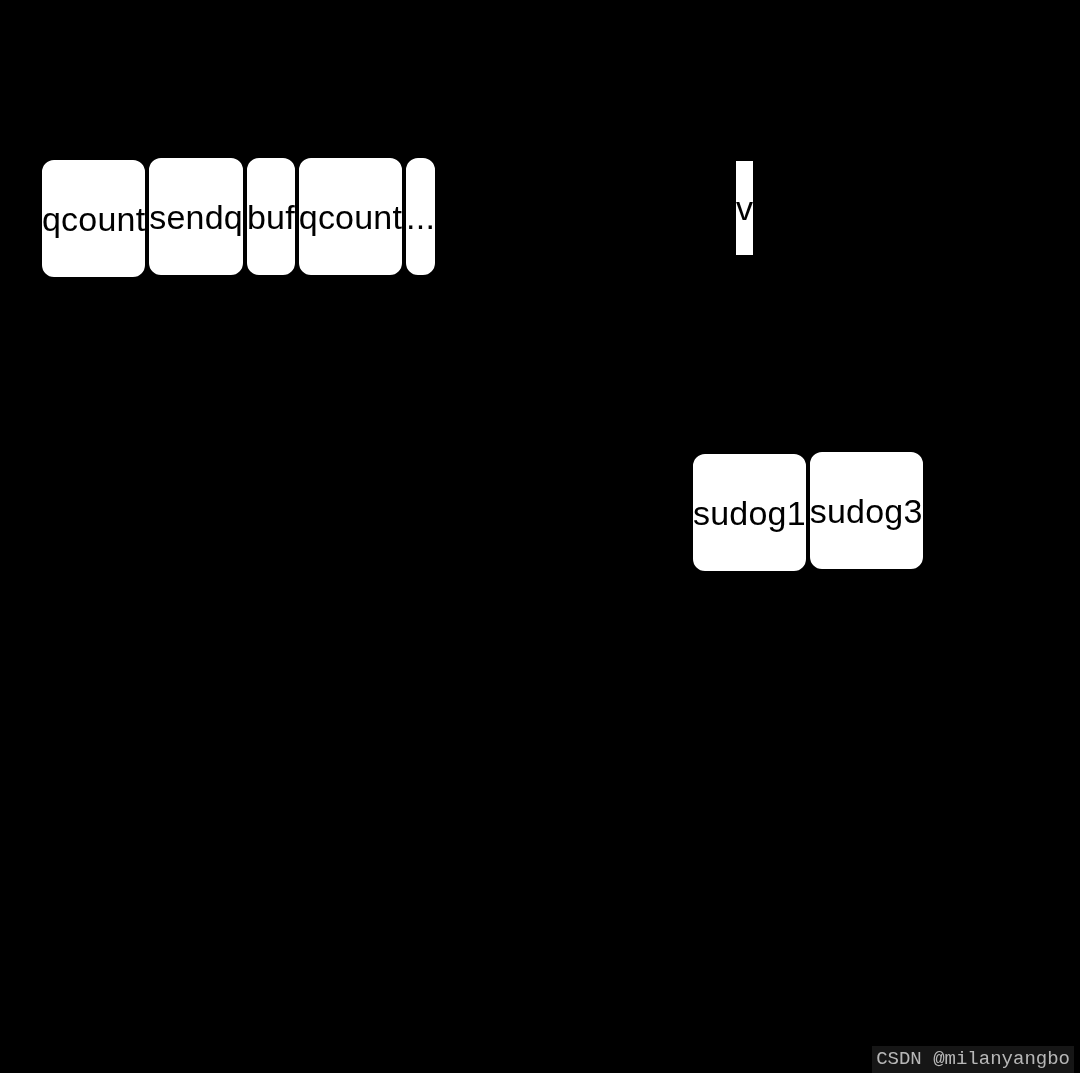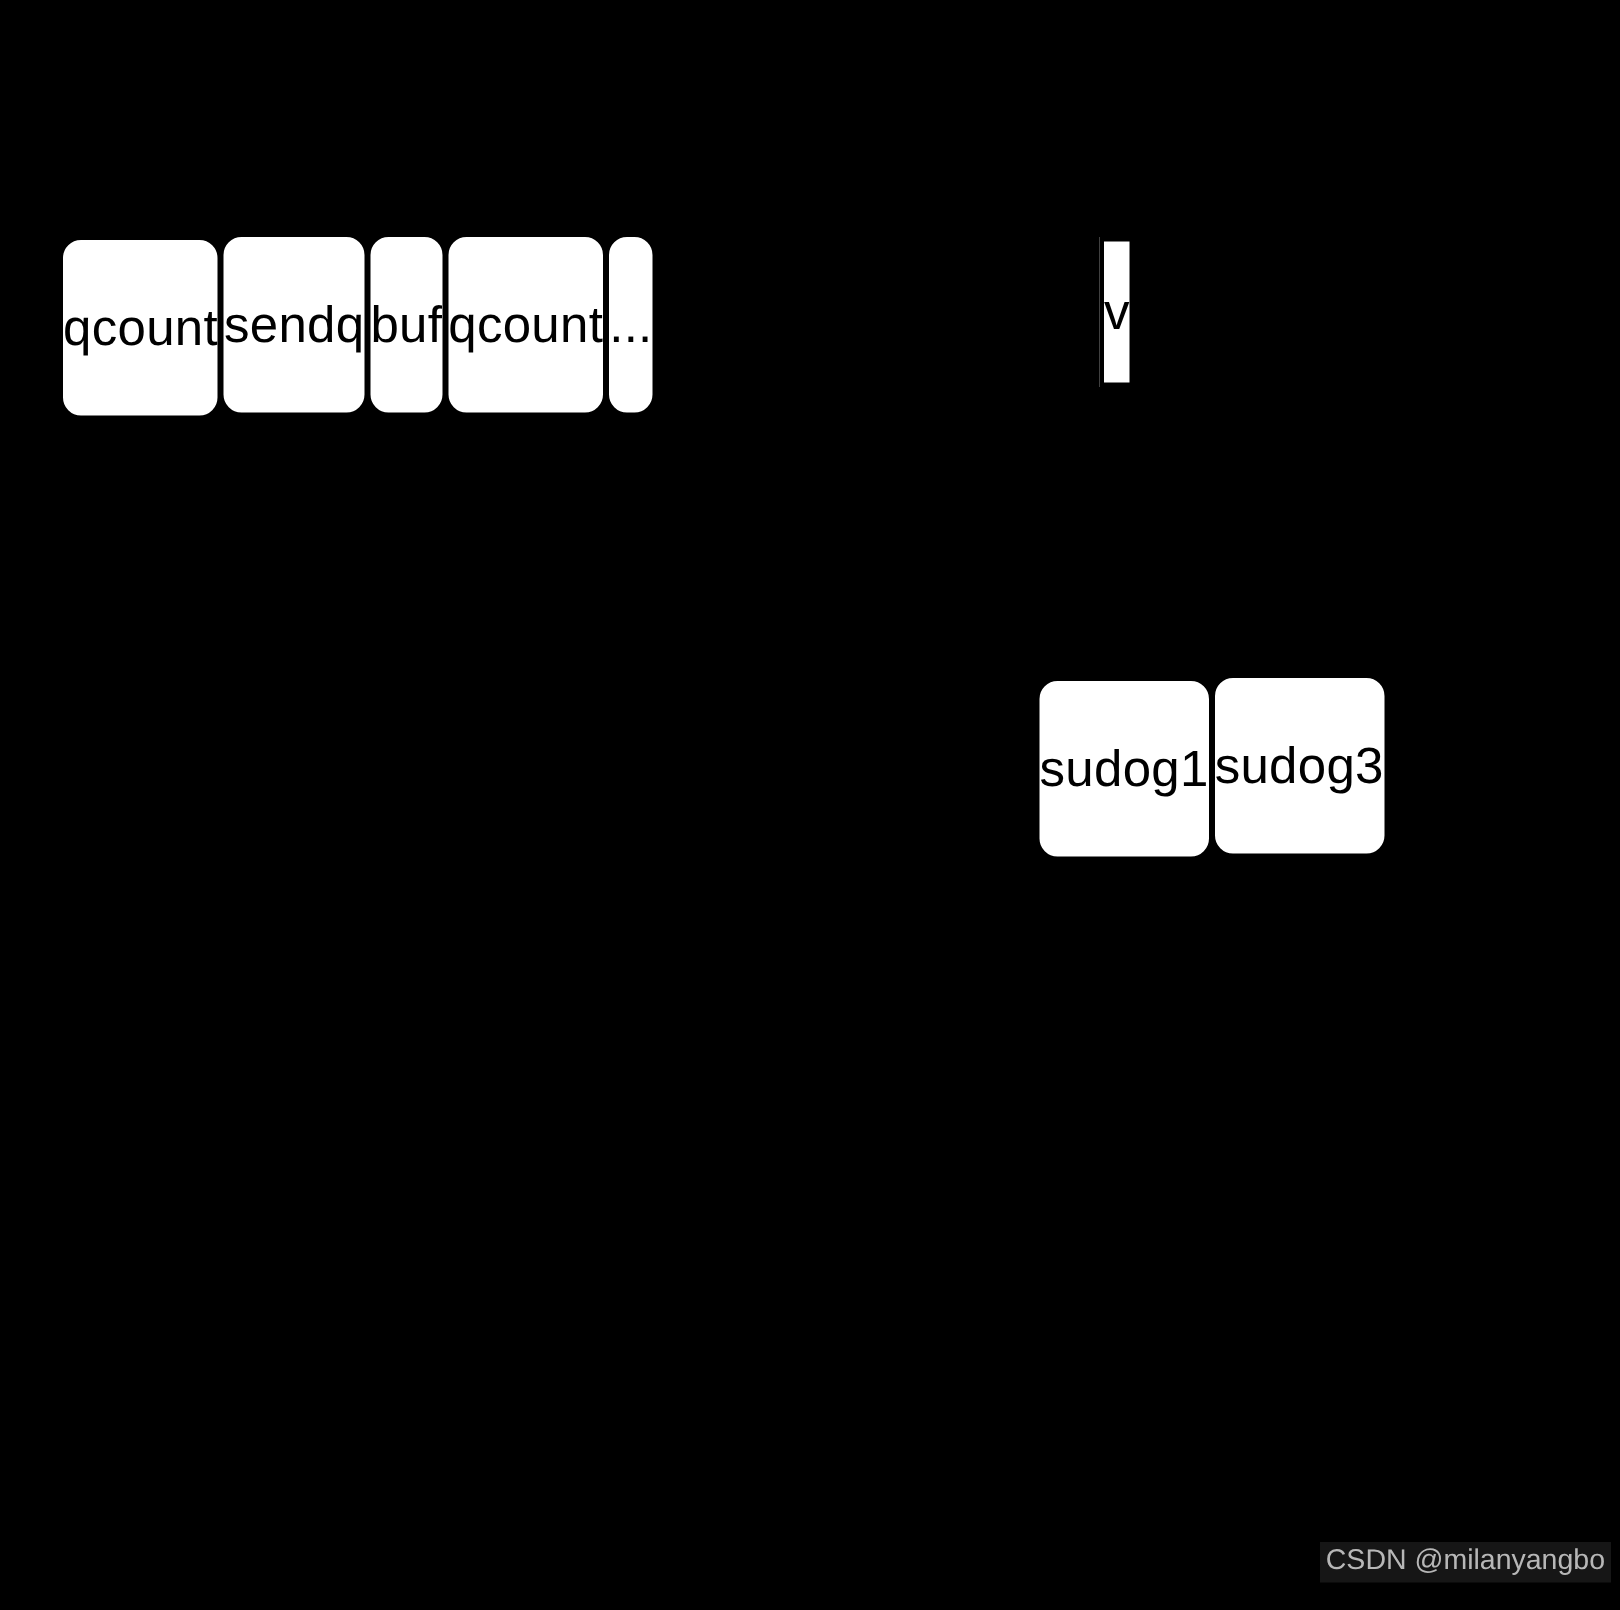--- a/index.html
+++ b/index.html
@@ -81,29 +81,29 @@
   }
   #sudog-queue .node-box {
     height: 121px;
     text-align: center;
   }
 
   
   #watermark {
     position: absolute;
     right: 6px;
-    bottom: 18px;
+    bottom: 0;
     font-size: 19px;
     line-height: 1.2;
     color: #d8d8d8;
     opacity: 0.85;
     background: rgba(255,255,255,0.10);
     padding: 2px 4px;
     white-space: nowrap;
-    font-family: Liberation Sans, sans-serif;
+    font-family: Liberation Mono, monospace;
   }
 </style>
 </head>
 <body>
 
 <div id="canvas">
 
   <div class="stack" id="chan-struct">
     <div class="node-box">
       <span>qcount</span>

